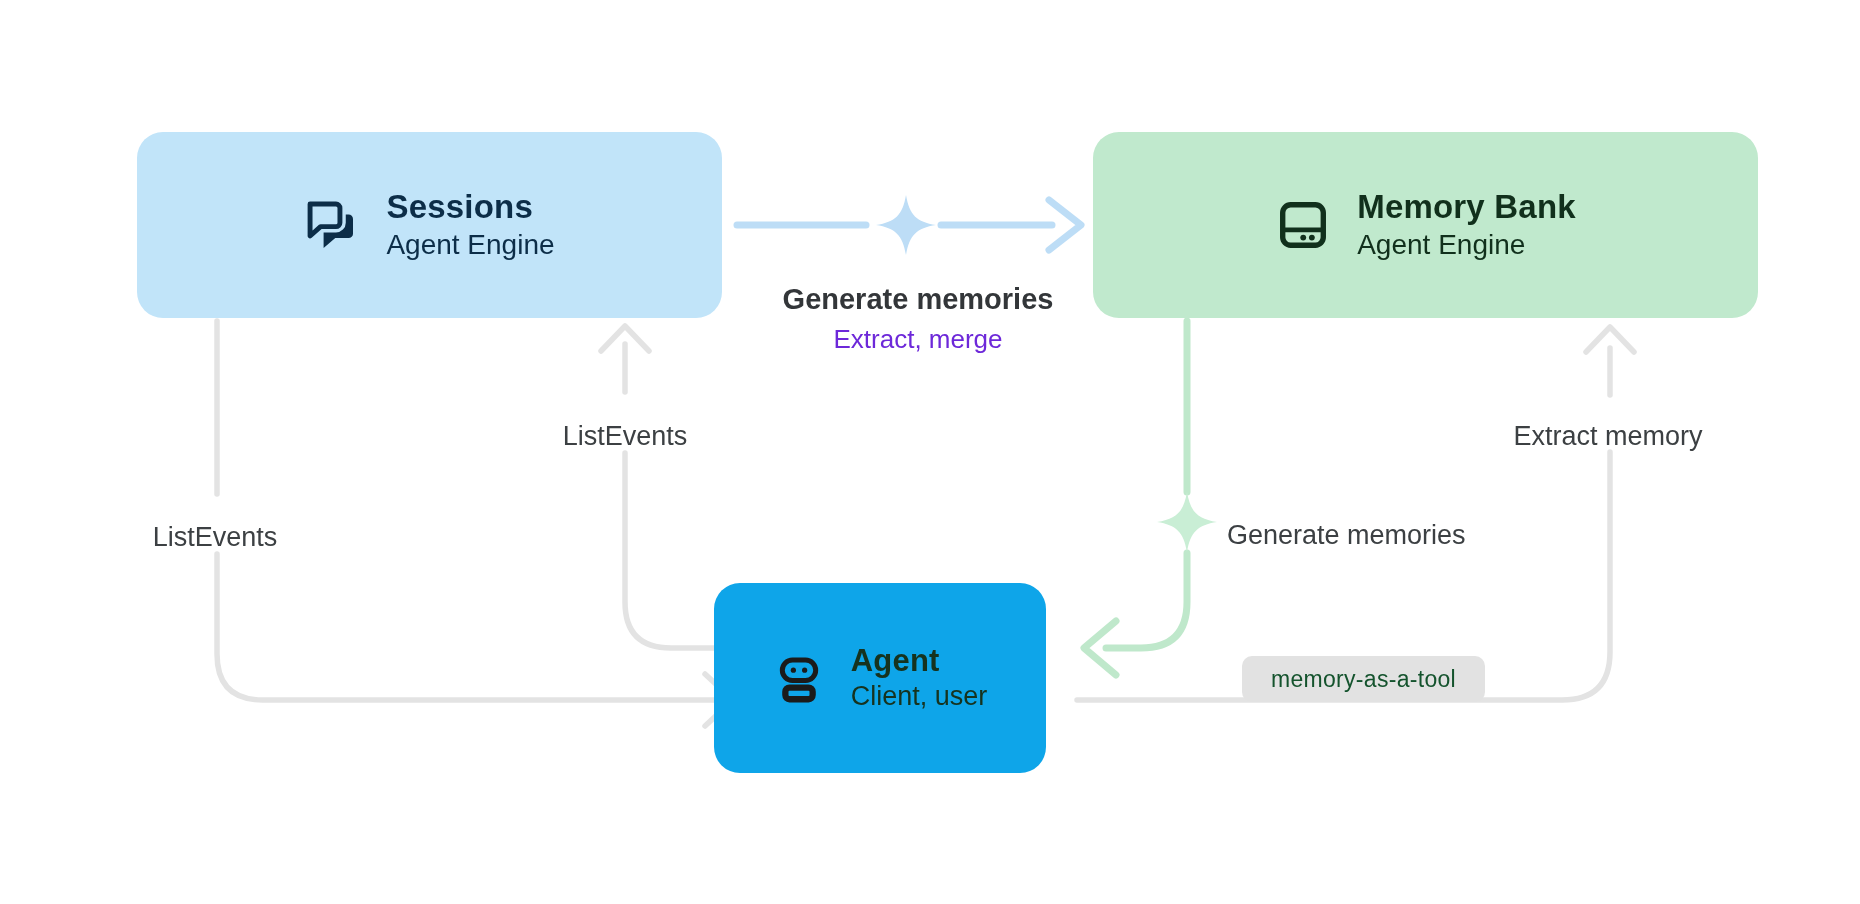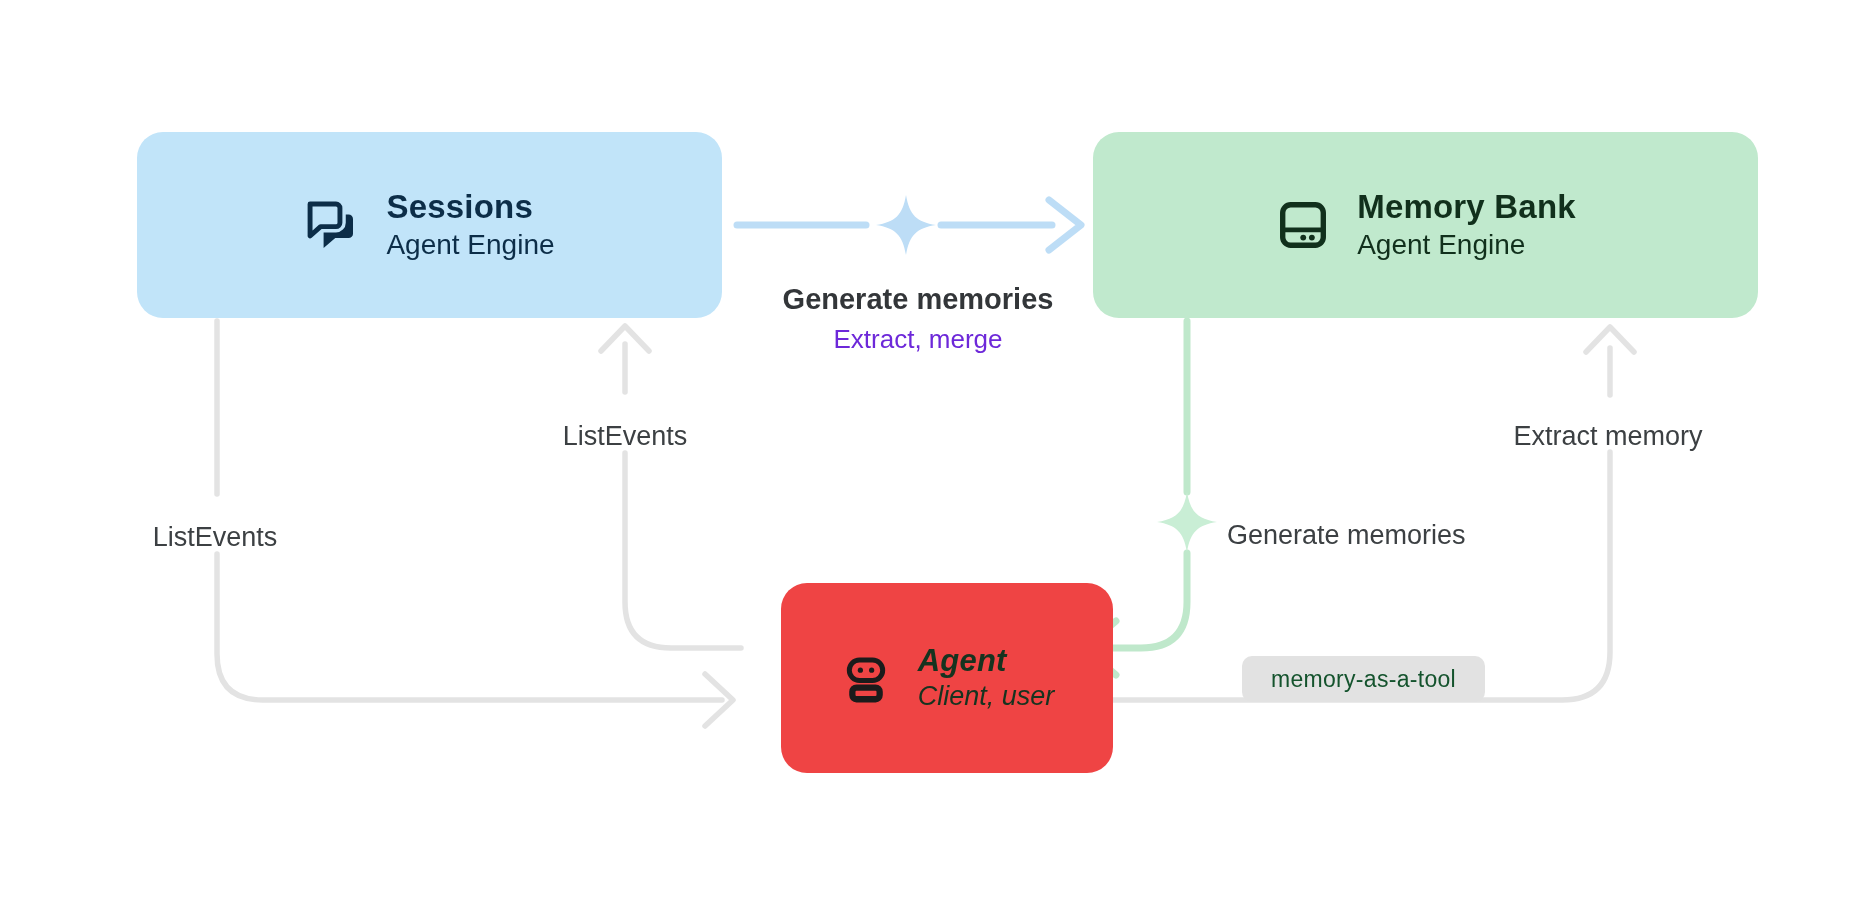--- a/index.html
+++ b/index.html
@@ -7,21 +7,21 @@
   #canvas{position:relative;width:1860px;height:904px;background:#ffffff;overflow:hidden;}
   svg.arrow-layer{position:absolute;left:0;top:0;width:1860px;height:904px;}
 
   .node{position:absolute;display:flex;align-items:center;justify-content:center;gap:26px;border-radius:26px;}
   .node .txt{display:flex;flex-direction:column;}
   .node .title{font-size:33px;font-weight:700;line-height:1.22;letter-spacing:.2px;}
   .node .subtitle{font-size:28px;font-weight:400;line-height:1.3;}
 
   .node-sessions{left:137px;top:132px;width:585px;height:186px;background:#c1e4f9;color:#0c2d48;--node-bg:#c1e4f9;}
   .node-memory  {left:1093px;top:132px;width:665px;height:186px;background:#c0e9cd;color:#11301c;--node-bg:#c0e9cd;}
-  .node-agent   {left:781px;top:583px;width:332px;height:190px;background:#ef4444;color:#16331f;font-style:italic;--node-bg:#edf1f5;}
+  .node-agent   {left:714px;top:583px;width:332px;height:190px;background:#0ea5e9;color:#16331f;--node-bg:#edf1f5;}
   .node-agent .title{font-size:31px;}
   .node-agent .subtitle{font-size:27px;}
   .node-agent .nicon{color:#1b1b1b;}
 
   .nicon{display:flex;align-items:center;}
 
   .edge-label{position:absolute;font-size:27px;color:#3c4043;white-space:nowrap;margin-top:12px;}
   .edge-label.center{transform:translateX(-50%);}
   .lbl-generate{left:918px;top:271px;font-size:29px;font-weight:700;color:#333639;}
   .lbl-extract {left:918px;top:312px;font-size:26px;color:#6d28d9;}

